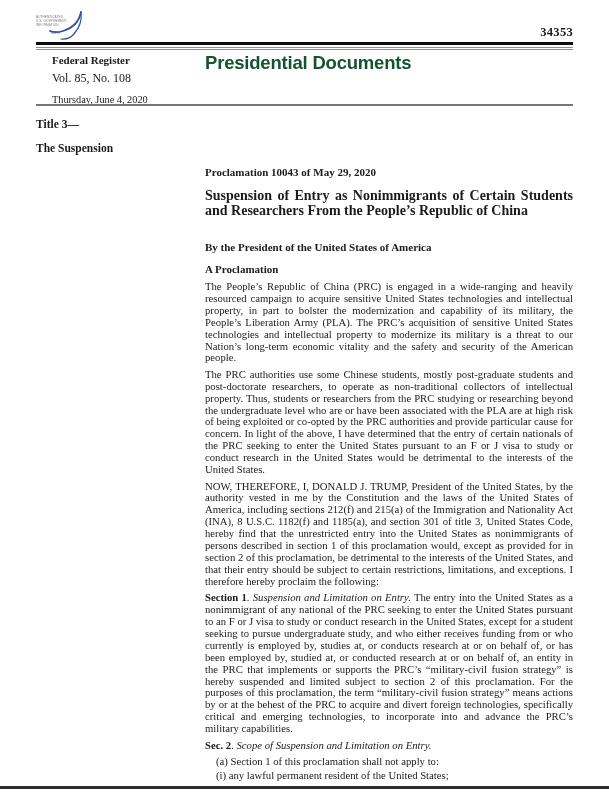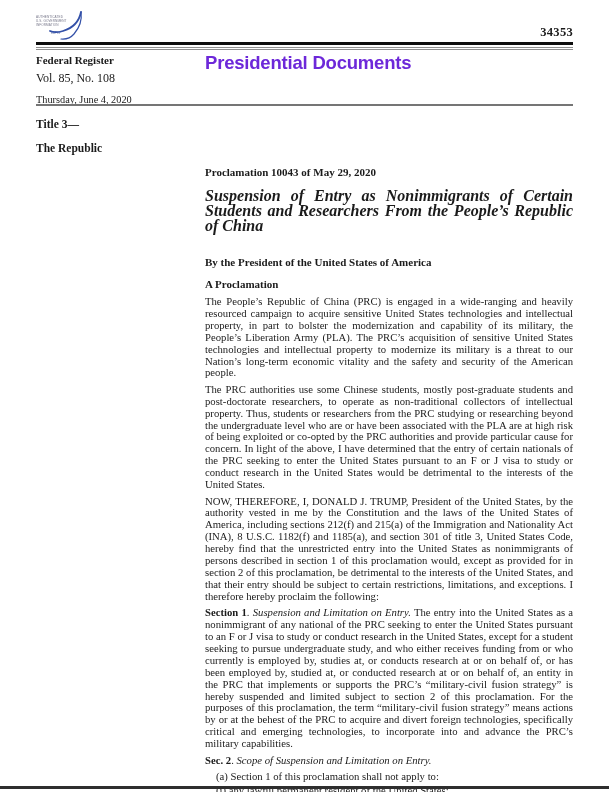--- a/index.html
+++ b/index.html
@@ -45,37 +45,37 @@
 
   
   .masthead {
     position: absolute;
     left: 36px;
     right: 36px;
     top: 52px;
   }
   .masthead-left {
     position: absolute;
-    left: 0;
+    left: 16px;
     top: 2px;
     width: 169px;
   }
   .fr-title { font-size: 11px; font-weight: bold; }
   .fr-vol   { font-size: 12px; margin-top: 5px; }
   .fr-date  { font-size: 10.3px; margin-top: 8px; }
   .masthead-title {
     position: absolute;
     left: 169px;
     top: 0;
     margin: 0;
     font-family: "Liberation Sans", "DejaVu Sans", sans-serif;
     font-size: 18.5px;
     font-weight: bold;
     letter-spacing: -0.2px;
-    color: #6d28d9;
+    color: #14532d;
   }
   .rule-mid {
     position: absolute;
     left: 36px;
     right: 36px;
     top: 104px;
     height: 2px;
     background: #757575;
   }
 
@@ -95,25 +95,24 @@
   .president { margin-top: 12px; }
 
   .right-col { flex: 1; min-width: 0; margin-top: 48px; }
   .proc-line {
     margin: 0 0 10px 0;
     font-size: 11px;
     font-weight: bold;
   }
   .doc-heading {
     margin: 0 0 23px 0;
-    font-size: 16px;
+    font-size: 14px;
     line-height: 15px;
     font-weight: bold;
     text-align: justify;
-    font-style: italic;
   }
   .byline {
     margin: 0 0 10px 0;
     font-size: 11px;
     font-weight: bold;
   }
   .subheading {
     margin: 0 0 6px 0;
     font-size: 11px;
     font-weight: bold;
@@ -183,21 +182,21 @@
       <div class="fr-date">Thursday, June 4, 2020</div>
     </div>
     <h1 class="masthead-title">Presidential Documents</h1>
   </div>
 
   <div class="rule-mid"></div>
 
   <div class="content">
     <aside class="left-col">
       <div class="title3">Title 3—</div>
-      <div class="president">The Republic</div>
+      <div class="president">The Suspension</div>
     </aside>
 
     <main class="right-col">
       <p class="proc-line">Proclamation 10043 of May 29, 2020</p>
 
       <h2 class="doc-heading">Suspension of Entry as Nonimmigrants of Certain Students and Researchers From the People’s Republic of China</h2>
 
       <p class="byline">By the President of the United States of America</p>
 
       <p class="subheading">A Proclamation</p>

